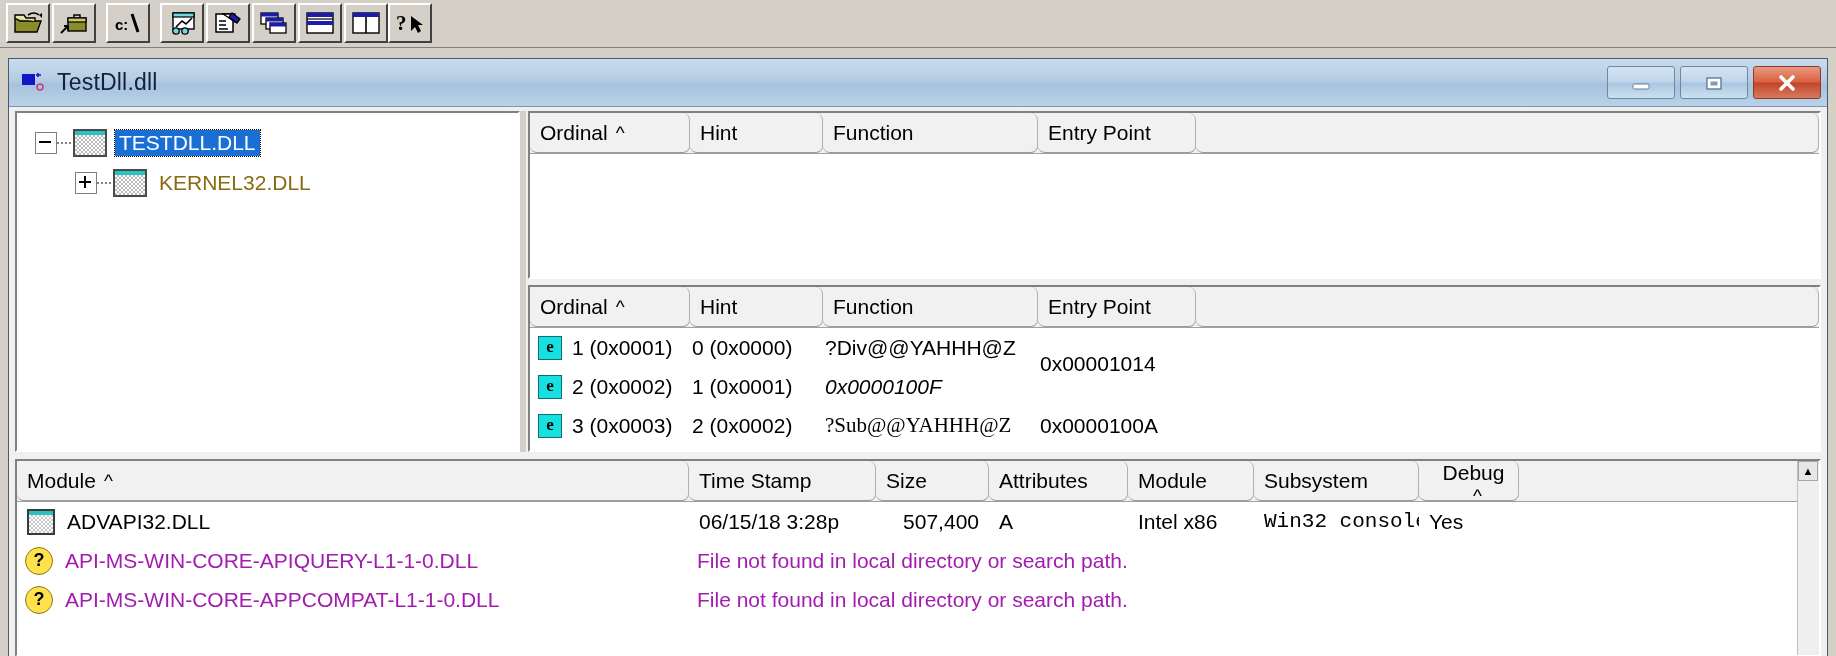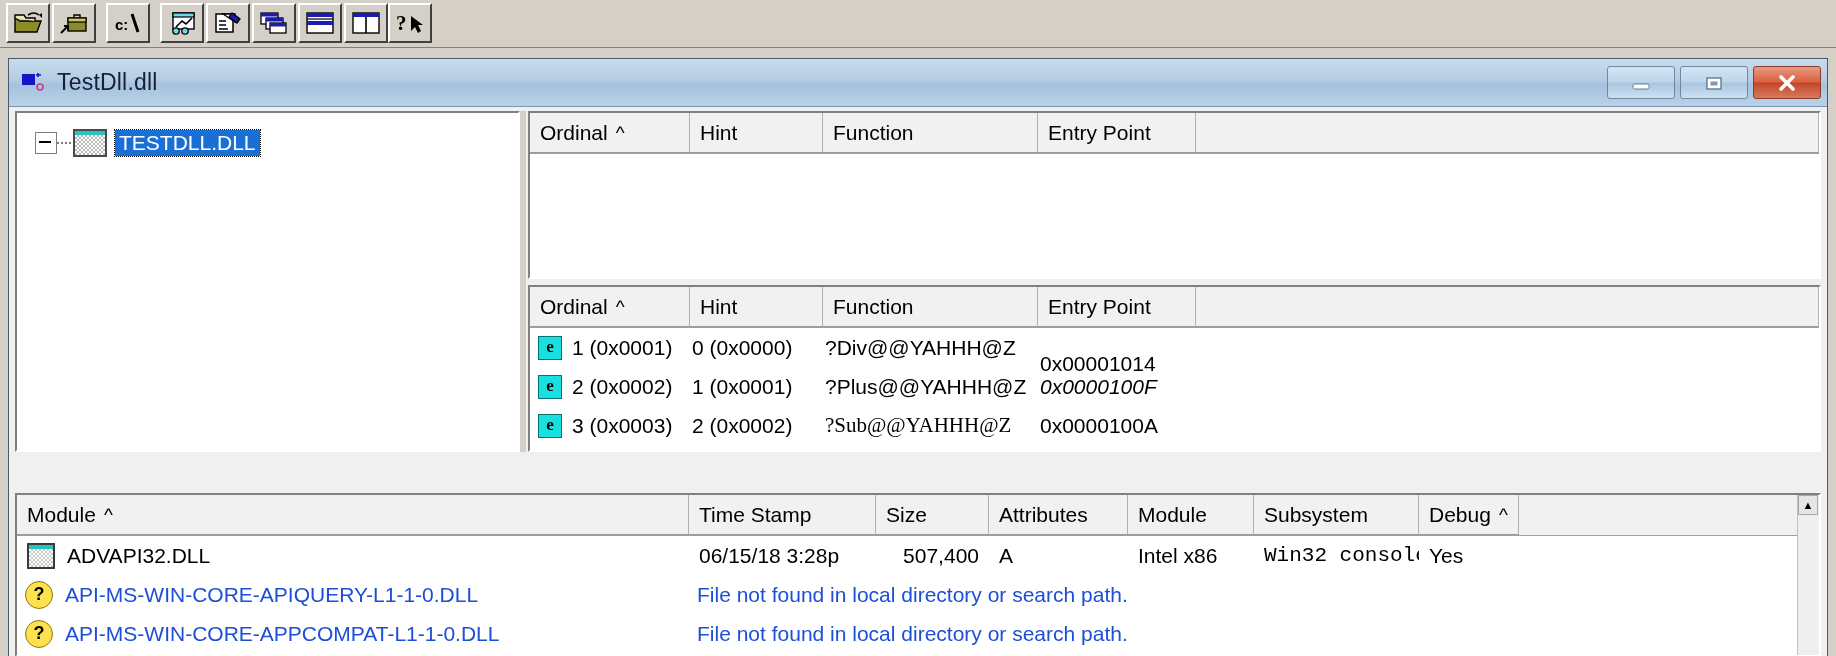--- a/index.html
+++ b/index.html
@@ -92,45 +92,45 @@
     border-color:#808080 #ffffff #ffffff #808080;
     box-sizing:border-box;overflow:hidden;
   }
   #imports-pane{top:4px;height:168px;}
   #exports-pane{top:178px;height:167px;}
   #module-pane{
     position:absolute;left:6px;right:6px;top:352px;bottom:0;
     background:#ffffff;
     border:2px solid;
     border-color:#808080 #ffffff #ffffff #808080;
-    box-sizing:border-box;overflow:hidden;margin-top:34px;
+    box-sizing:border-box;overflow:hidden;
   }
   
   .hdr{display:flex;height:40px;background:#f1f1f1;border-bottom:1px solid #a0a0a0;}
   .hdr-cell{
     background:#f1f1f1;
     border-right:1px solid #b0b0b0;
     border-bottom:1px solid #9a9a9a;
     box-sizing:border-box;
     display:flex;align-items:center;
     padding-left:10px;
     font-size:21px;color:#000;
-    flex:none;overflow:hidden;white-space:nowrap;
+    flex:none;overflow:hidden;white-space:nowrap;border-radius:7px;
   }
   .hdr-cell.grow{flex:1 1 auto;}
   .sortmark{margin-left:8px;font-size:19px;}
   .row{display:flex;height:39px;align-items:center;font-size:21px;color:#000;white-space:nowrap;}
   .cell{flex:none;box-sizing:border-box;overflow:hidden;white-space:nowrap;}
   .ebadge{
     flex:none;width:22px;height:22px;margin-left:8px;margin-right:10px;
     background:#19e0e0;border:1px solid #0a7070;color:#000;
     font-size:17px;font-weight:bold;line-height:20px;text-align:center;
     font-family:"Liberation Serif", serif;
   }
-  .notfound{color:#1d4ed8;}
+  .notfound{color:#a21caf;}
   .qicon{flex:none;width:26px;height:26px;margin-left:8px;margin-right:12px;
      border-radius:50%;background:#ffe14d;border:1px solid #8a7a10;
      color:#000;font-size:18px;font-weight:bold;line-height:24px;text-align:center;}
   .modicon{flex:none;width:28px;height:26px;margin-left:10px;margin-right:12px;position:relative;
      background:repeating-conic-gradient(#c8c8c8 0% 25%,#ffffff 0% 50%) 0 0/4px 4px;
      border:2px solid #3a3a3a;box-sizing:border-box;}
   .modicon:before{content:"";position:absolute;left:0;top:0;right:0;height:4px;background:#27c3c3;}
   #module-scroll{
     position:absolute;right:0;top:0;width:22px;bottom:0;background:#efefef;
     border-left:1px solid #c0c0c0;box-sizing:border-box;
@@ -266,20 +266,28 @@
 
     <div id="tree-pane">
       <div style="height:10px;"></div>
       <div class="tree-row">
         <div style="width:18px;flex:none;"></div>
         <span class="tw"></span>
         <span class="dot"></span>
         <span class="dllicon"></span>
         <span class="node-label sel">TESTDLL.DLL</span>
       </div>
+      <div class="tree-row">
+        <div class="tree-indent"></div>
+        <div style="width:18px;flex:none;"></div>
+        <span class="tw plus"></span>
+        <span class="dot"></span>
+        <span class="dllicon"></span>
+        <span class="node-label amber">KERNEL32.DLL</span>
+      </div>
     </div>
 
     <div class="vsplit"></div>
 
     <div id="imports-pane">
       <div class="hdr" id="imports-hdr">
           <div class="hdr-cell" style="width: 160px;">
             <span>Ordinal</span>
             <span class="sortmark">^</span>
           </div>
@@ -319,21 +327,20 @@
             <span class="ebadge">e</span>
             <span class="cell" style="width: 120px;">1  (0x0001)</span>
             <span class="cell" style="width: 133px;">0  (0x0000)</span>
             <span class="cell" style="width: 215px;">?Div@@YAHHH@Z</span>
             <span class="cell" style="width: 158px; margin-top: 32px;">0x00001014</span>
           </div>
           <div class="row">
             <span class="ebadge">e</span>
             <span class="cell" style="width: 120px;">2  (0x0002)</span>
             <span class="cell" style="width: 133px;">1  (0x0001)</span>
-            <span class="cell" style="width: 215px;">?Plus@@YAHHH@Z</span>
             <span class="cell" style="width: 158px; font-style: italic;">0x0000100F</span>
           </div>
           <div class="row">
             <span class="ebadge">e</span>
             <span class="cell" style="width: 120px;">3  (0x0003)</span>
             <span class="cell" style="width: 133px;">2  (0x0002)</span>
             <span class="cell" style="width: 215px; font-family: Liberation Serif, serif;">?Sub@@YAHHH@Z</span>
             <span class="cell" style="width: 158px;">0x0000100A</span>
           </div>
         </div>
@@ -353,21 +360,21 @@
           </div>
           <div class="hdr-cell" style="width: 139px;">
             <span>Attributes</span>
           </div>
           <div class="hdr-cell" style="width: 126px;">
             <span>Module</span>
           </div>
           <div class="hdr-cell" style="width: 165px; align-items: center;">
             <span>Subsystem</span>
           </div>
-          <div class="hdr-cell" style="width: 100px;">
+          <div class="hdr-cell" style="width: 100px; flex-direction: column;">
             <span>Debug</span>
             <span class="sortmark">^</span>
           </div>
         </div>
       <div id="module-rows">
           <div class="row">
             <span class="modicon"></span>
             <span class="cell" style="width: 622px;">ADVAPI32.DLL</span>
             <span class="cell" style="width: 187px; padding-left: 10px; box-sizing: border-box;">06/15/18   3:28p</span>
             <span class="cell" style="width: 113px; padding-left: 0px; box-sizing: border-box; text-align: right; padding-right: 10px;">507,400</span>

